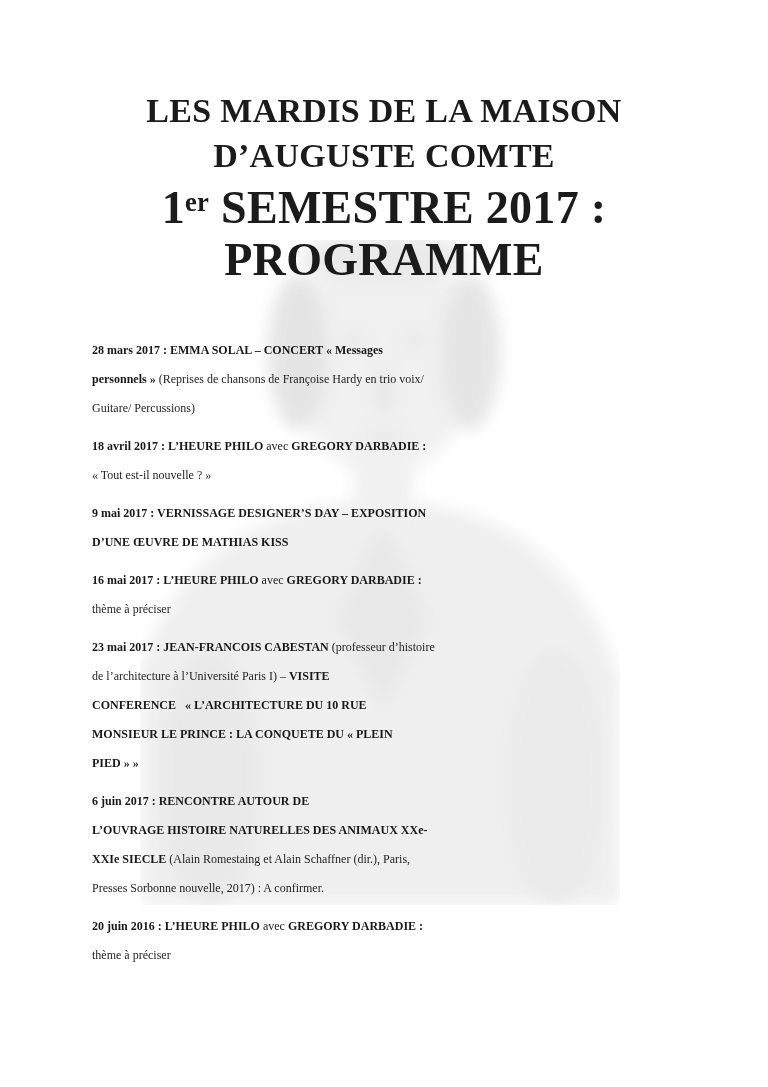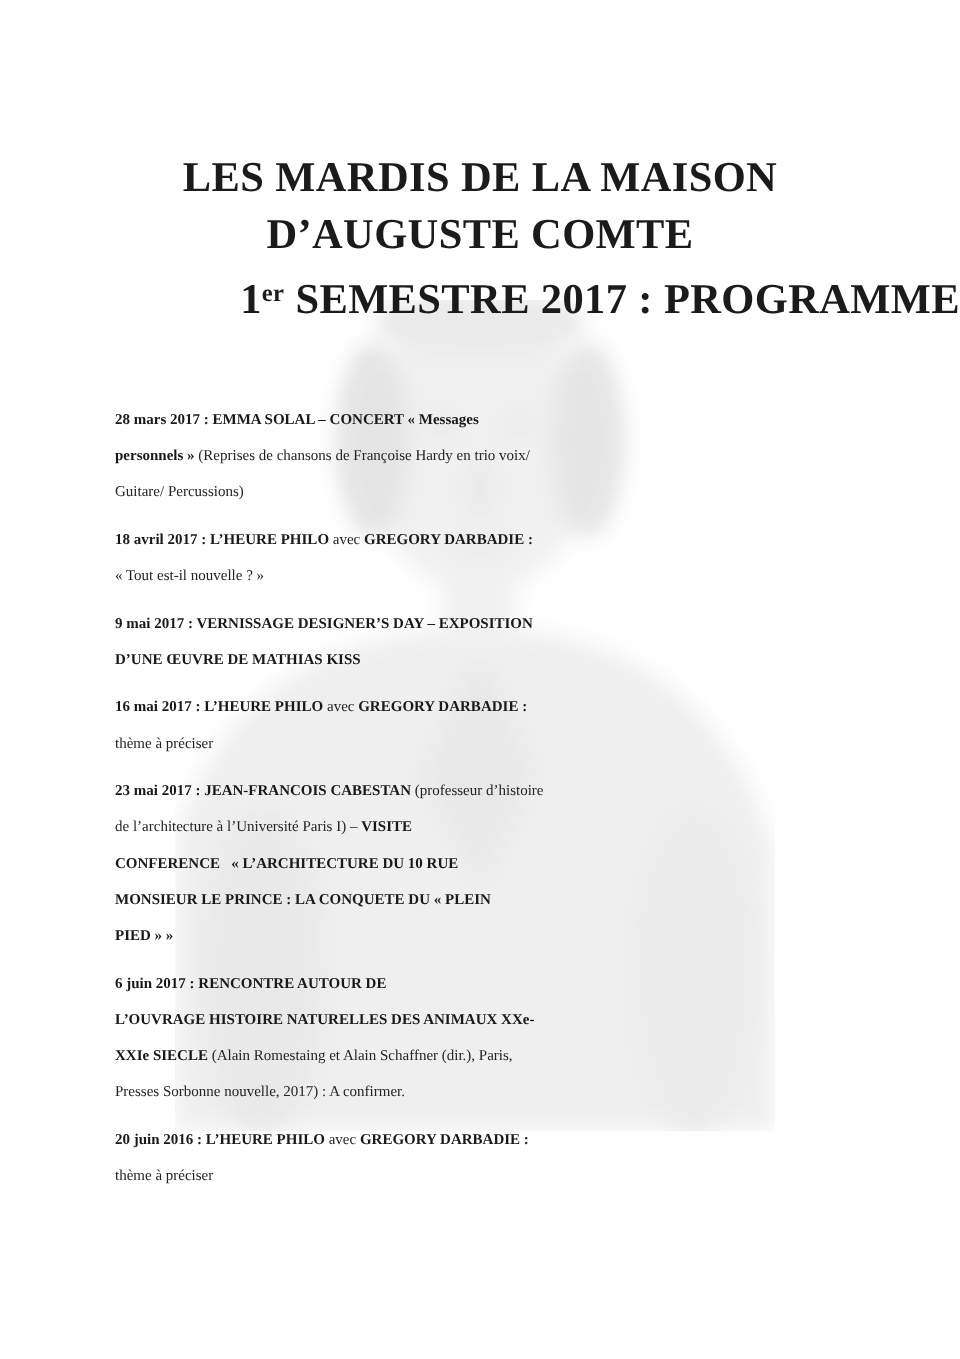--- a/index.html
+++ b/index.html
@@ -24,31 +24,31 @@
     height: 665px;
     z-index: 0;
     pointer-events: none;
   }
   .content {
     position: relative;
     z-index: 1;
   }
   .title {
     margin: 0;
-    padding-top: 120px;
+    padding-top: 88px;
     text-align: center;
     font-size: 34px;
     line-height: 45px;
     font-weight: 700;
     letter-spacing: 0.3px;
   }
   .subtitle {
     margin: 7px 0 0 0;
-    text-align: right;
-    font-size: 34px;
+    text-align: center;
+    font-size: 46px;
     line-height: 45px;
     font-weight: 700;
     letter-spacing: 0.3px;
     font-family: Liberation Serif, serif;
   }
   .subtitle sup {
     font-size: 58%;
     vertical-align: baseline;
     position: relative;
     top: -0.45em;

